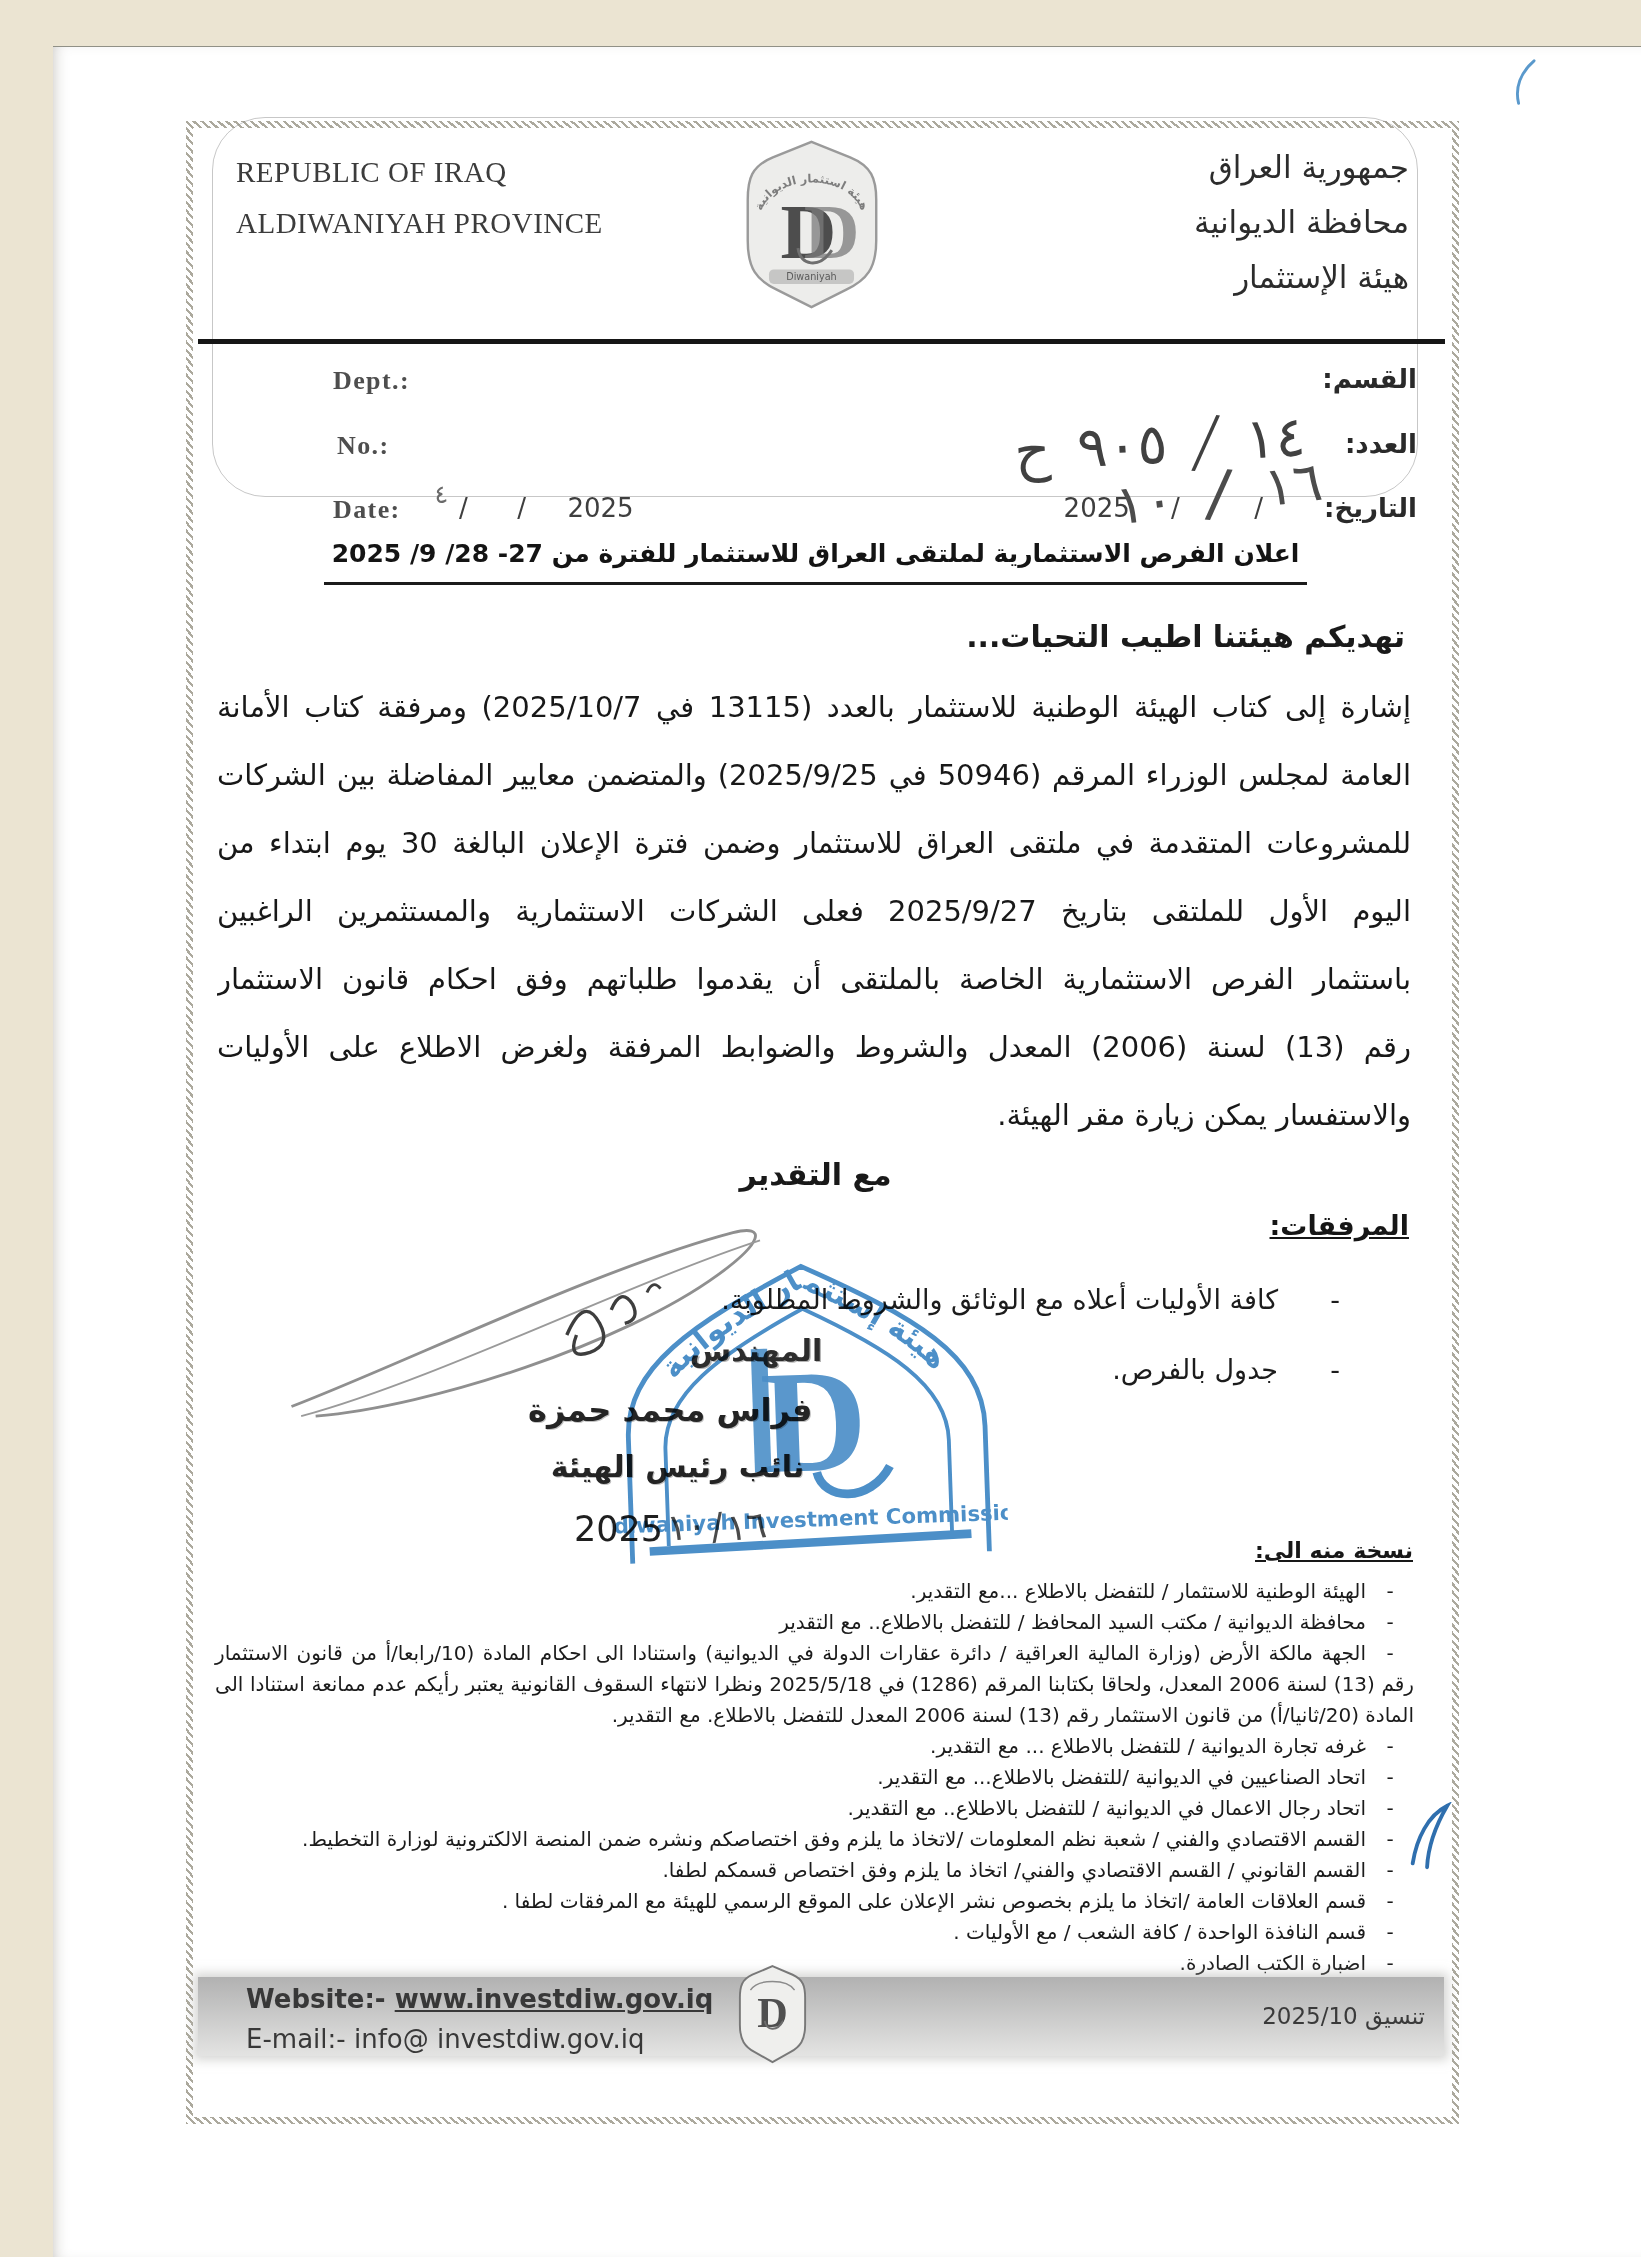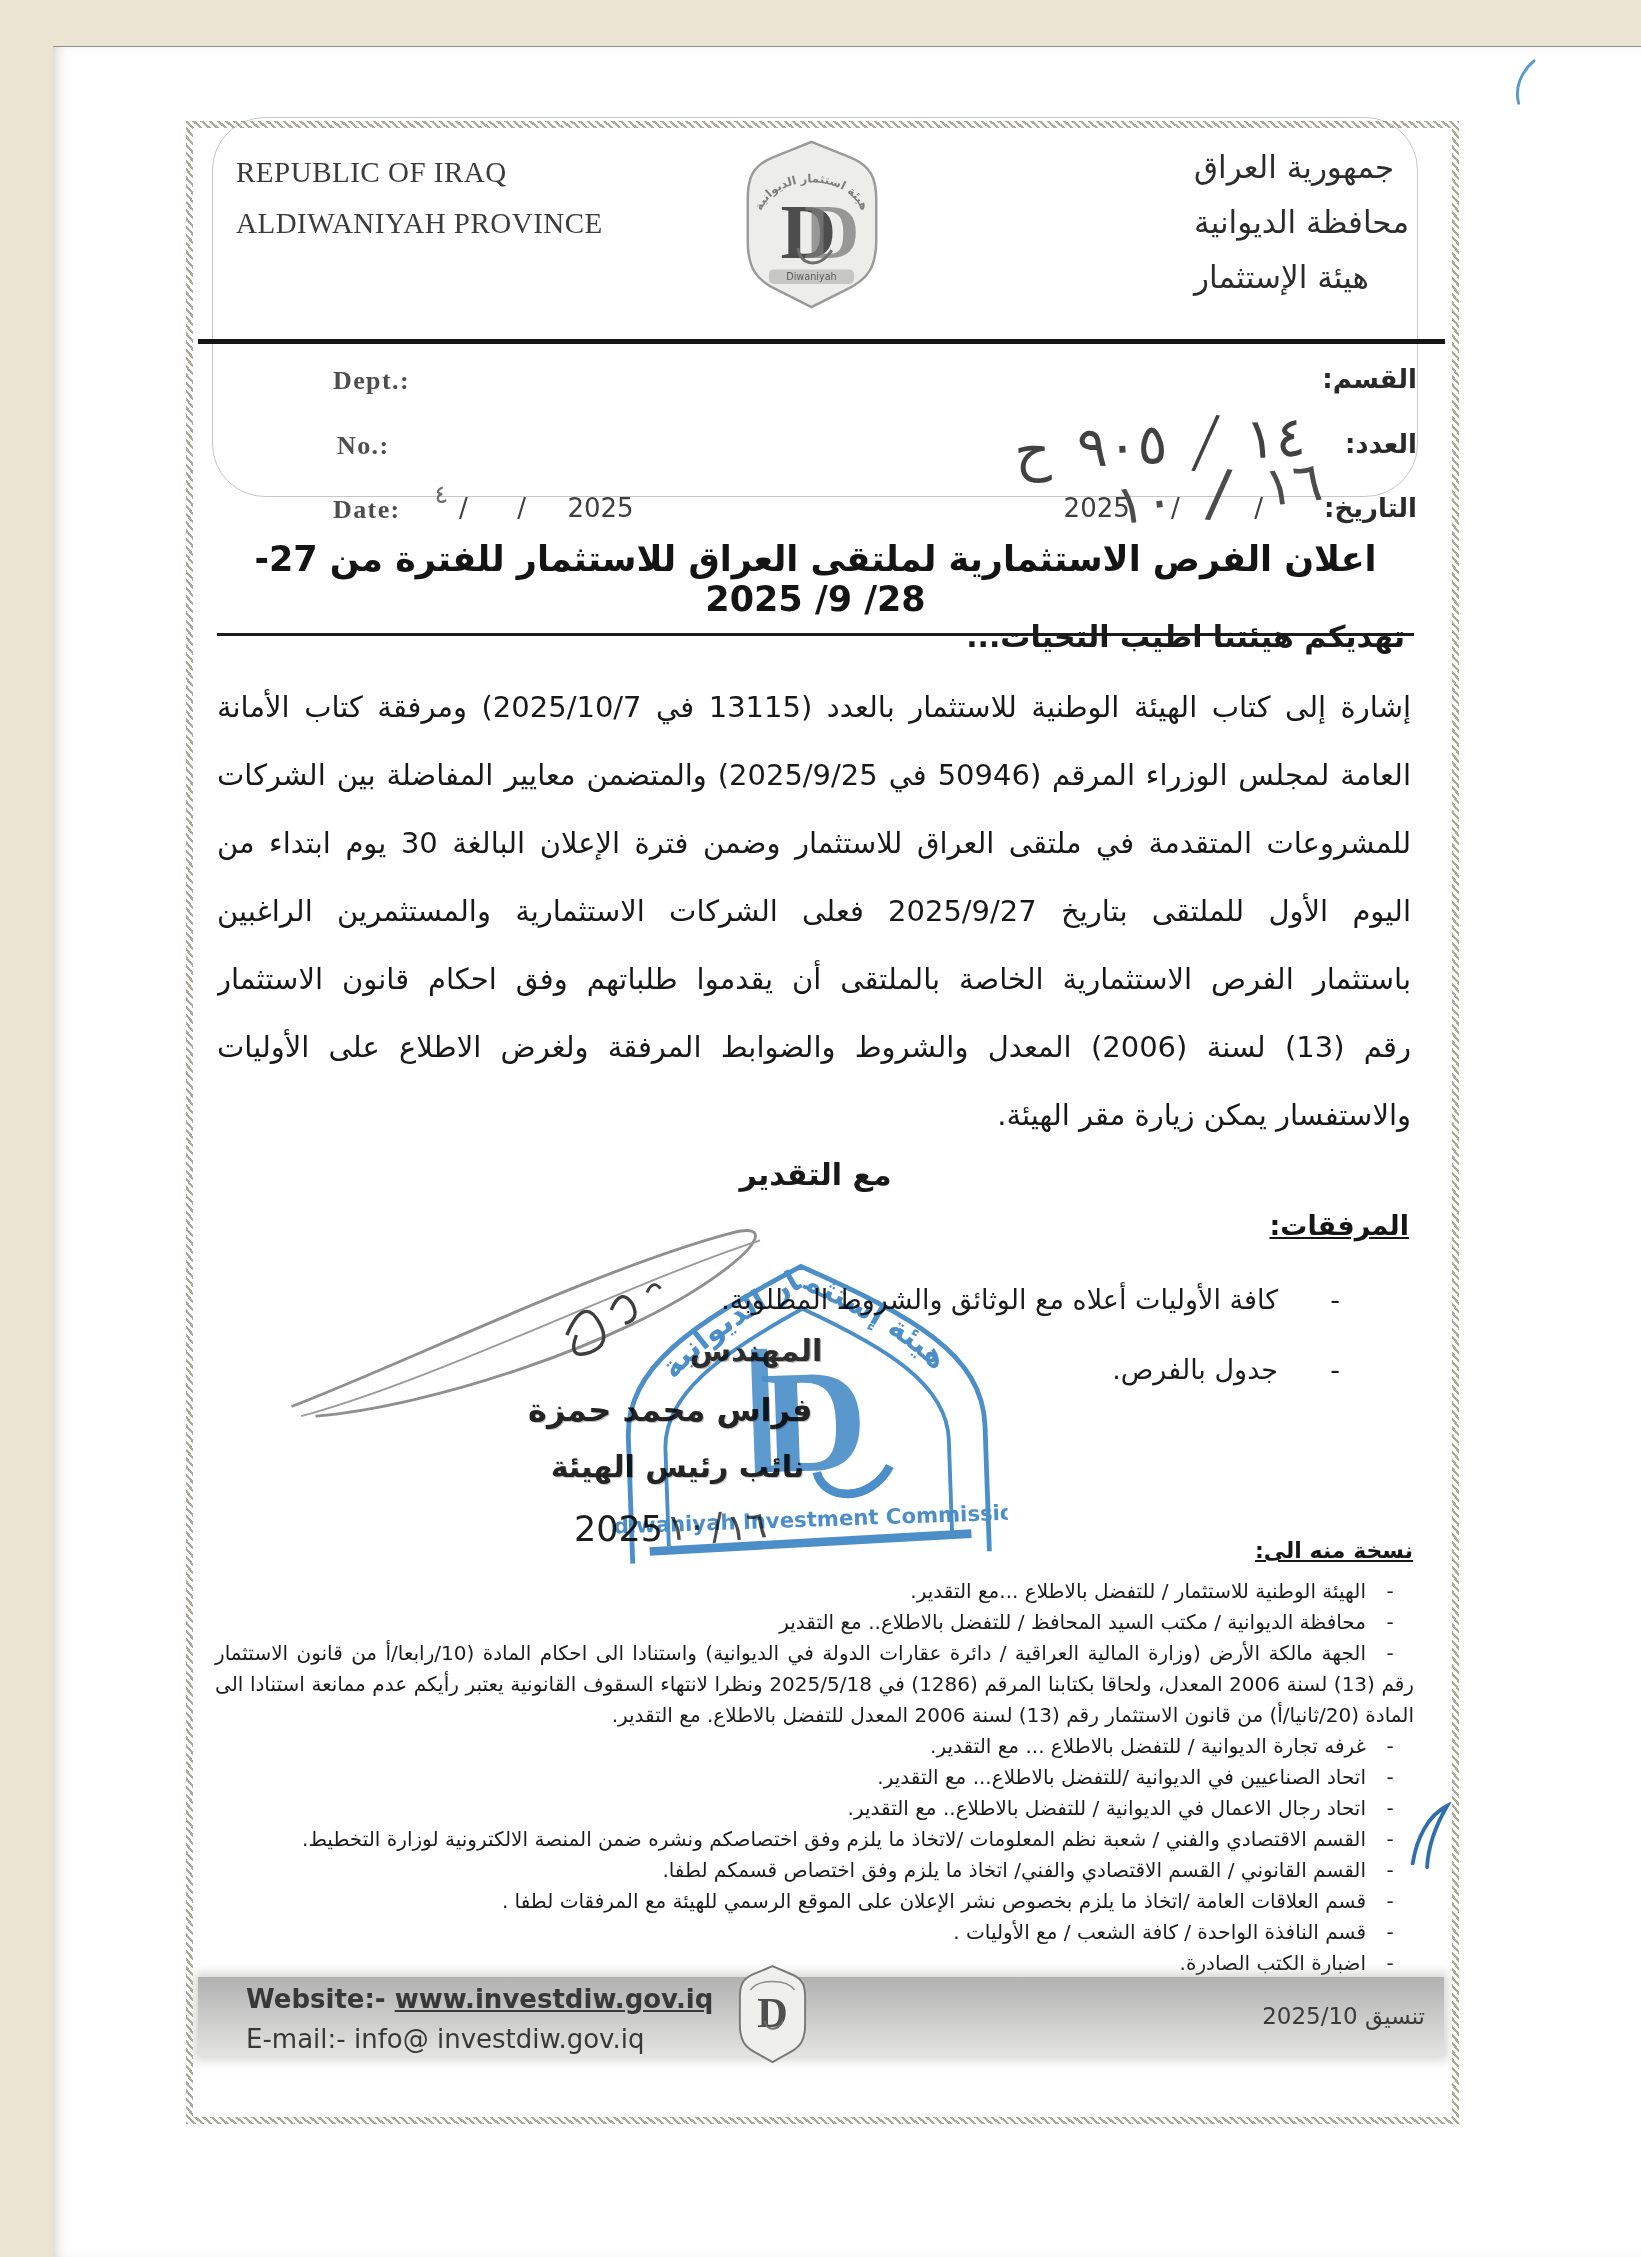--- a/index.html
+++ b/index.html
@@ -21,21 +21,21 @@
   .lh-box{
     position:absolute;left:159px;top:70px;width:1204px;height:378px;
     border:1.9px solid rgba(130,130,130,.45);border-radius:53px;
   }
   .en-block{
     position:absolute;left:183px;top:100px;
     font-family:"Liberation Serif",serif;font-size:29px;color:#3c3c3c;
     line-height:51px;letter-spacing:0.5px;white-space:nowrap;
   }
   .ar-block{
-    position:absolute;right:232px;top:93px;direction:rtl;text-align:left;
+    position:absolute;right:232px;top:93px;direction:rtl;text-align:right;
     font-size:31px;color:#2c2c2c;line-height:55px;white-space:nowrap;
   }
   .emblem{position:absolute;left:687px;top:89px;}
   .rule{position:absolute;left:145px;top:292px;width:1247px;height:4.8px;background:#161616;}
 
   .enlbl{
     position:absolute;font-family:"Liberation Serif",serif;font-weight:bold;
     color:#4e4e4e;font-size:26px;letter-spacing:1.4px;white-space:nowrap;
   }
   .dept-l{left:280px;top:319px;} .no-l{left:284px;top:384px;} .date-l{left:280px;top:448px;}
@@ -55,21 +55,21 @@
   }
   .hand-no .sl{font-size:71px;font-weight:200;transform:rotate(10deg);}
   .hand-date{
     position:absolute;left:1062px;top:409px;display:flex;gap:35px;align-items:center;
     direction:ltr;font-size:54px;color:#4c4c4c;transform:rotate(-7deg);
   }
   .hand-date .sl{font-size:64px;transform:rotate(14deg);}
 
   .title-wrap{position:absolute;left:164px;top:492px;width:1197px;text-align:center;direction:rtl;}
   .title-wrap span{
-    display:inline-block;font-size:35px;font-weight:bold;color:#141414;
+    display:inline-block;font-size:25px;font-weight:bold;color:#141414;
     border-bottom:3.9px solid #1b1b1b;padding:0 7.7px 13.5px;
   }
   .greeting{position:absolute;right:236px;top:572px;direction:rtl;font-size:30px;font-weight:bold;color:#1a1a1a;}
 
   .body-text{position:absolute;left:164px;top:626px;width:1194px;direction:rtl;font-size:29px;color:#181818;}
   .body-line{height:68px;line-height:68px;text-align:justify;text-align-last:justify;overflow:hidden;}
   .body-line.last{text-align-last:right;}
 
   .regards{position:absolute;left:164px;top:1110px;width:1197px;text-align:center;direction:rtl;font-size:30px;font-weight:bold;color:#191919;}
 

